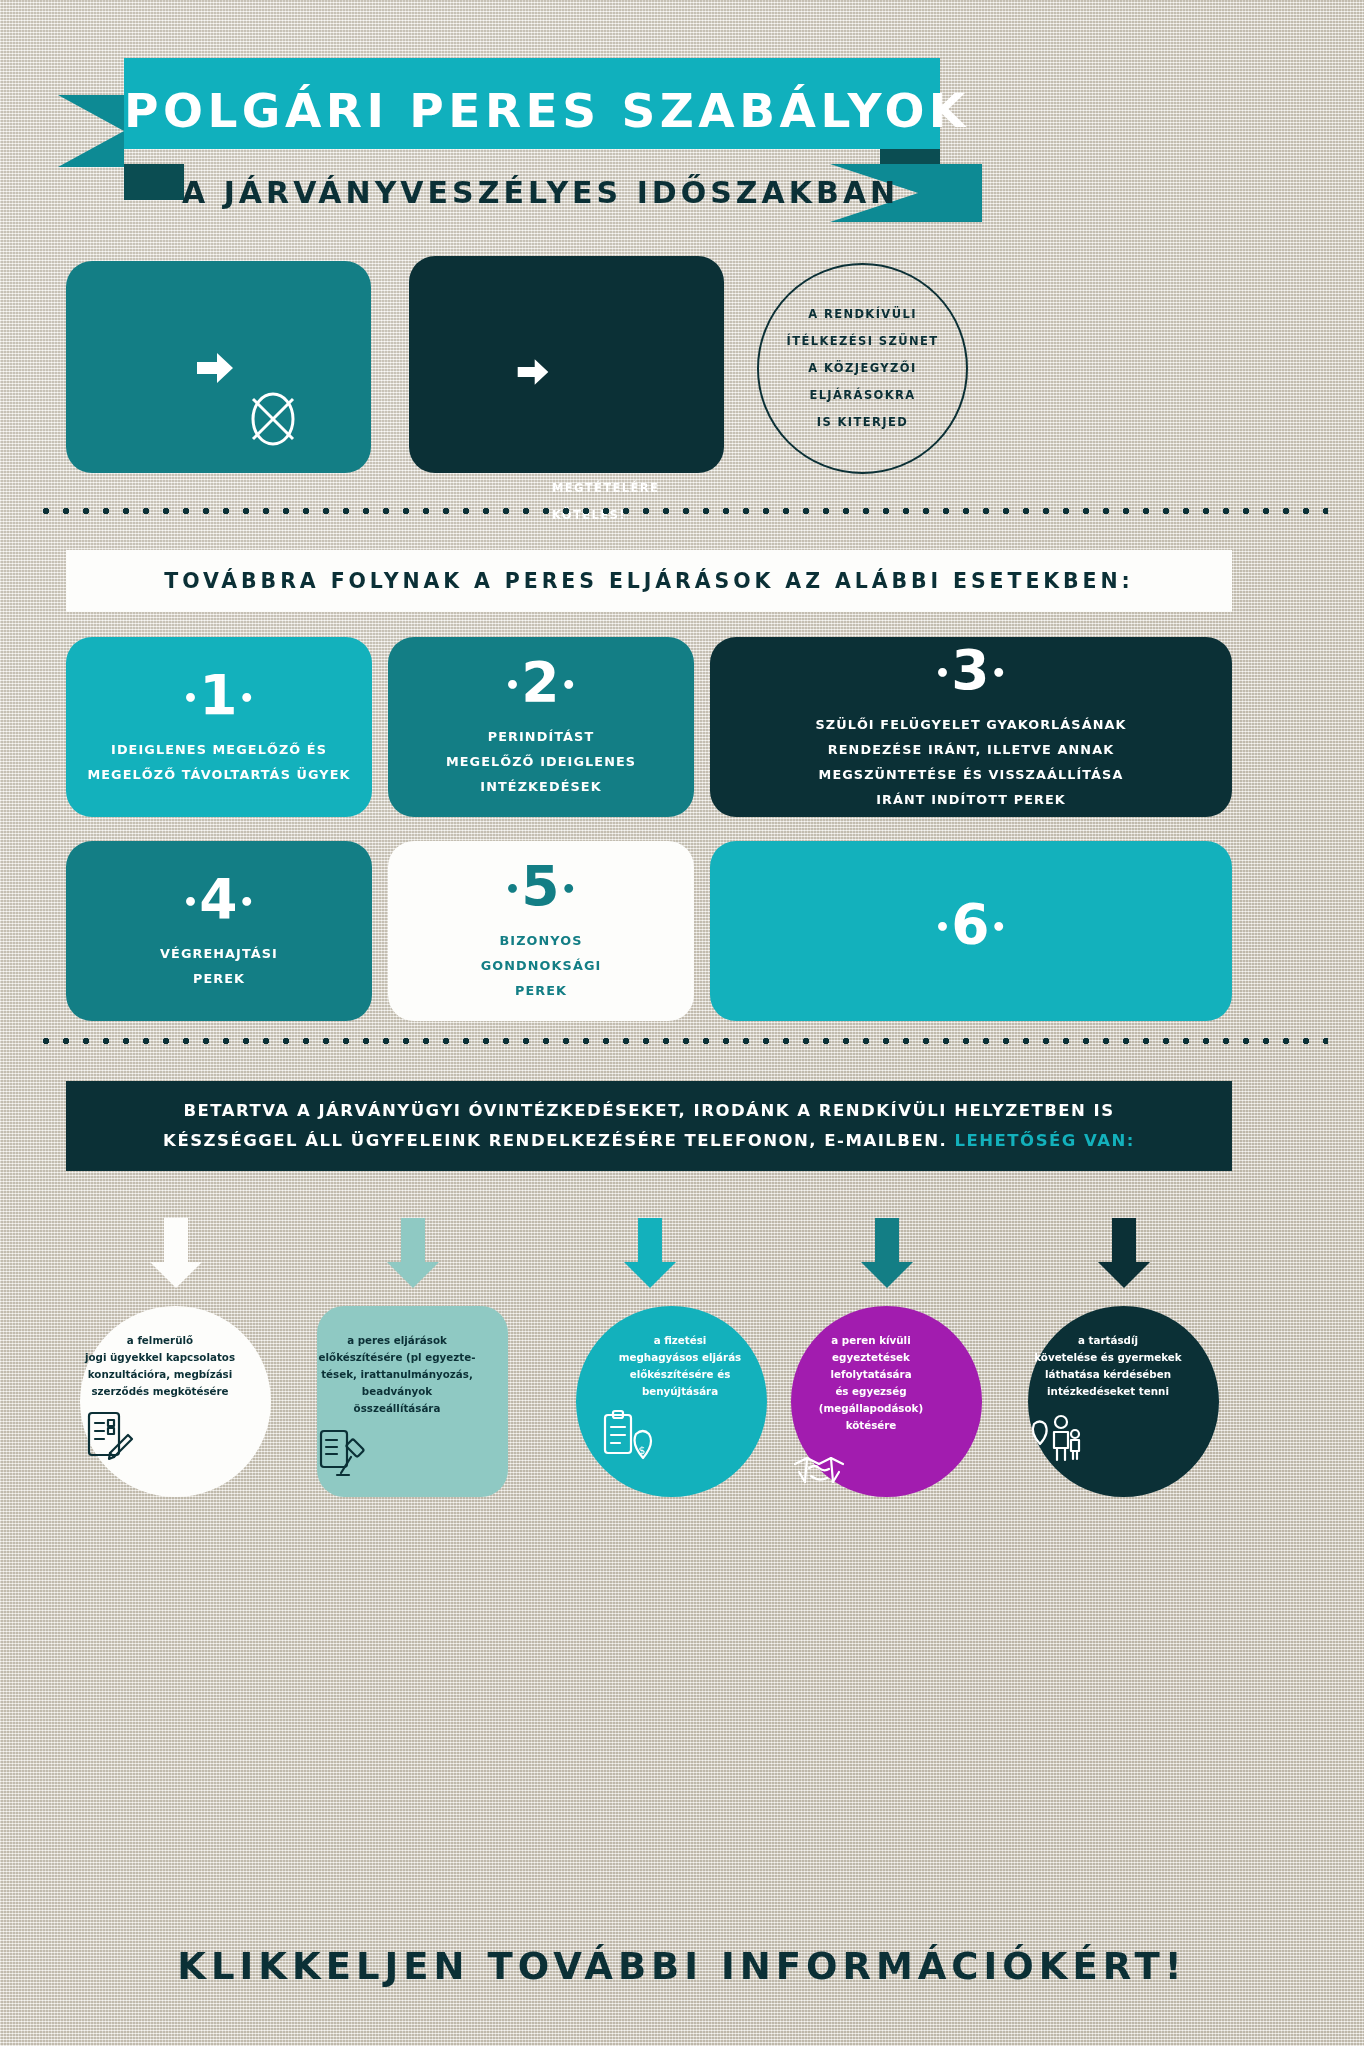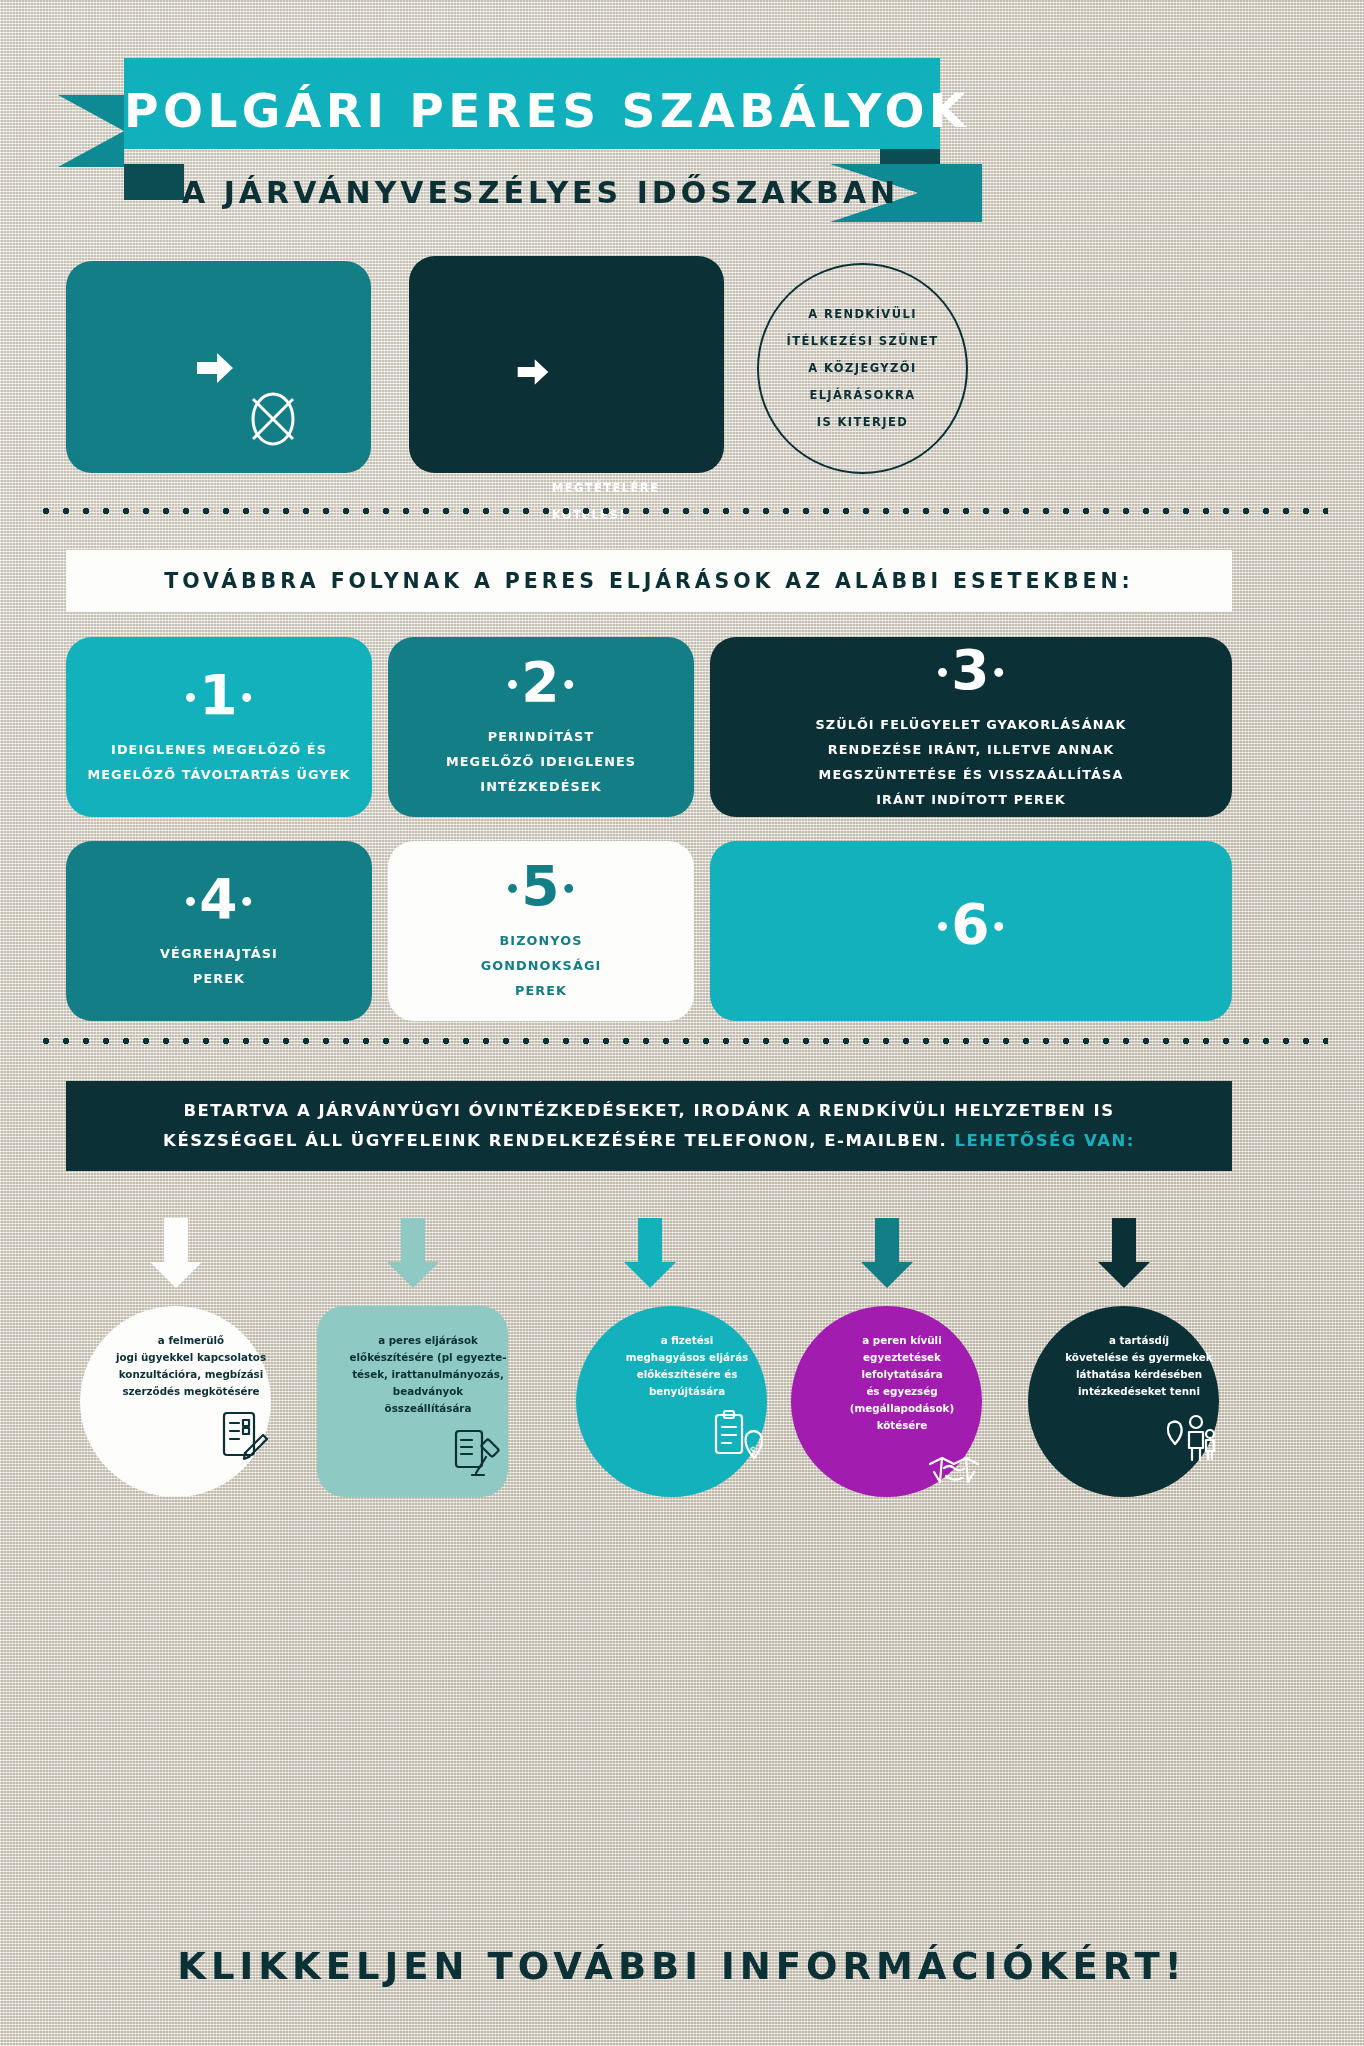--- a/index.html
+++ b/index.html
@@ -232,21 +232,21 @@
   .down-arrow { position: absolute; width: 56px; height: 72px; z-index: 5; }
   .down-arrow svg { width: 100%; height: 100%; }
 
   
   .bcircle {
     position: absolute;
     width: 191px; height: 191px;
     border-radius: 50%;
     z-index: 5;
     display: flex; flex-direction: column;
-    align-items: flex-end;
+    align-items: flex-start;
     padding-top: 26px;
   }
   .bcircle .txt {
     font-size: 10.3px;
     font-weight: 600;
     line-height: 17px;
     text-align: center;
     width: 160px;
     font-family: "DejaVu Sans", sans-serif;
   }

